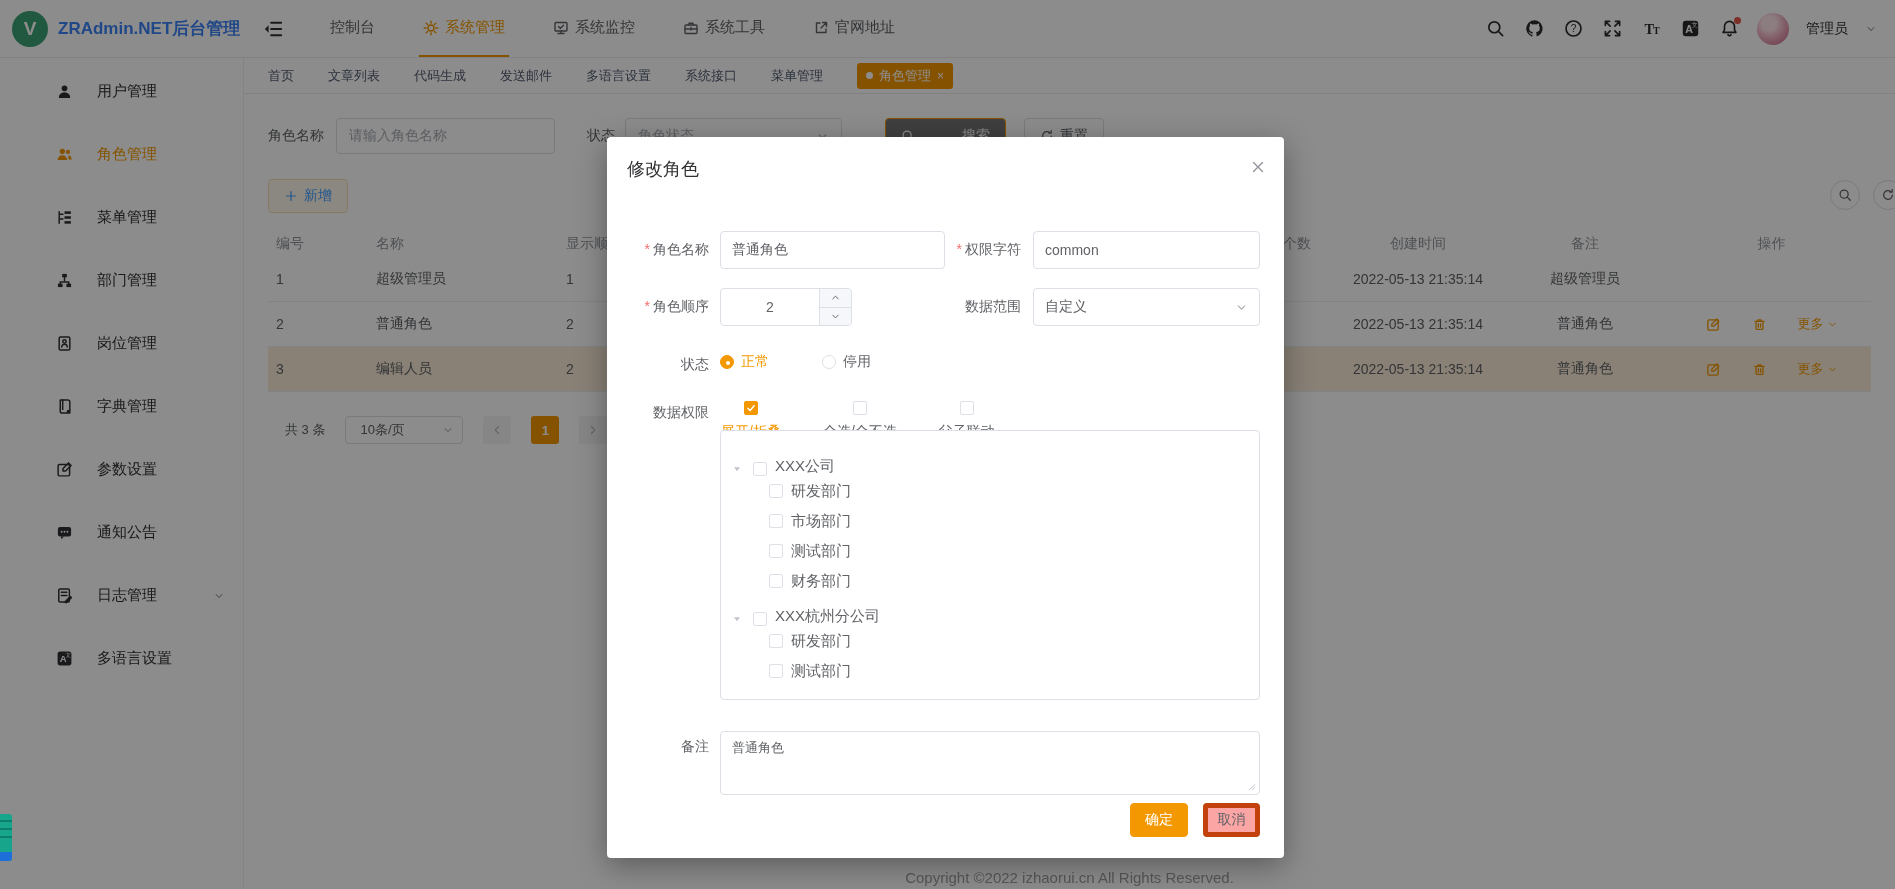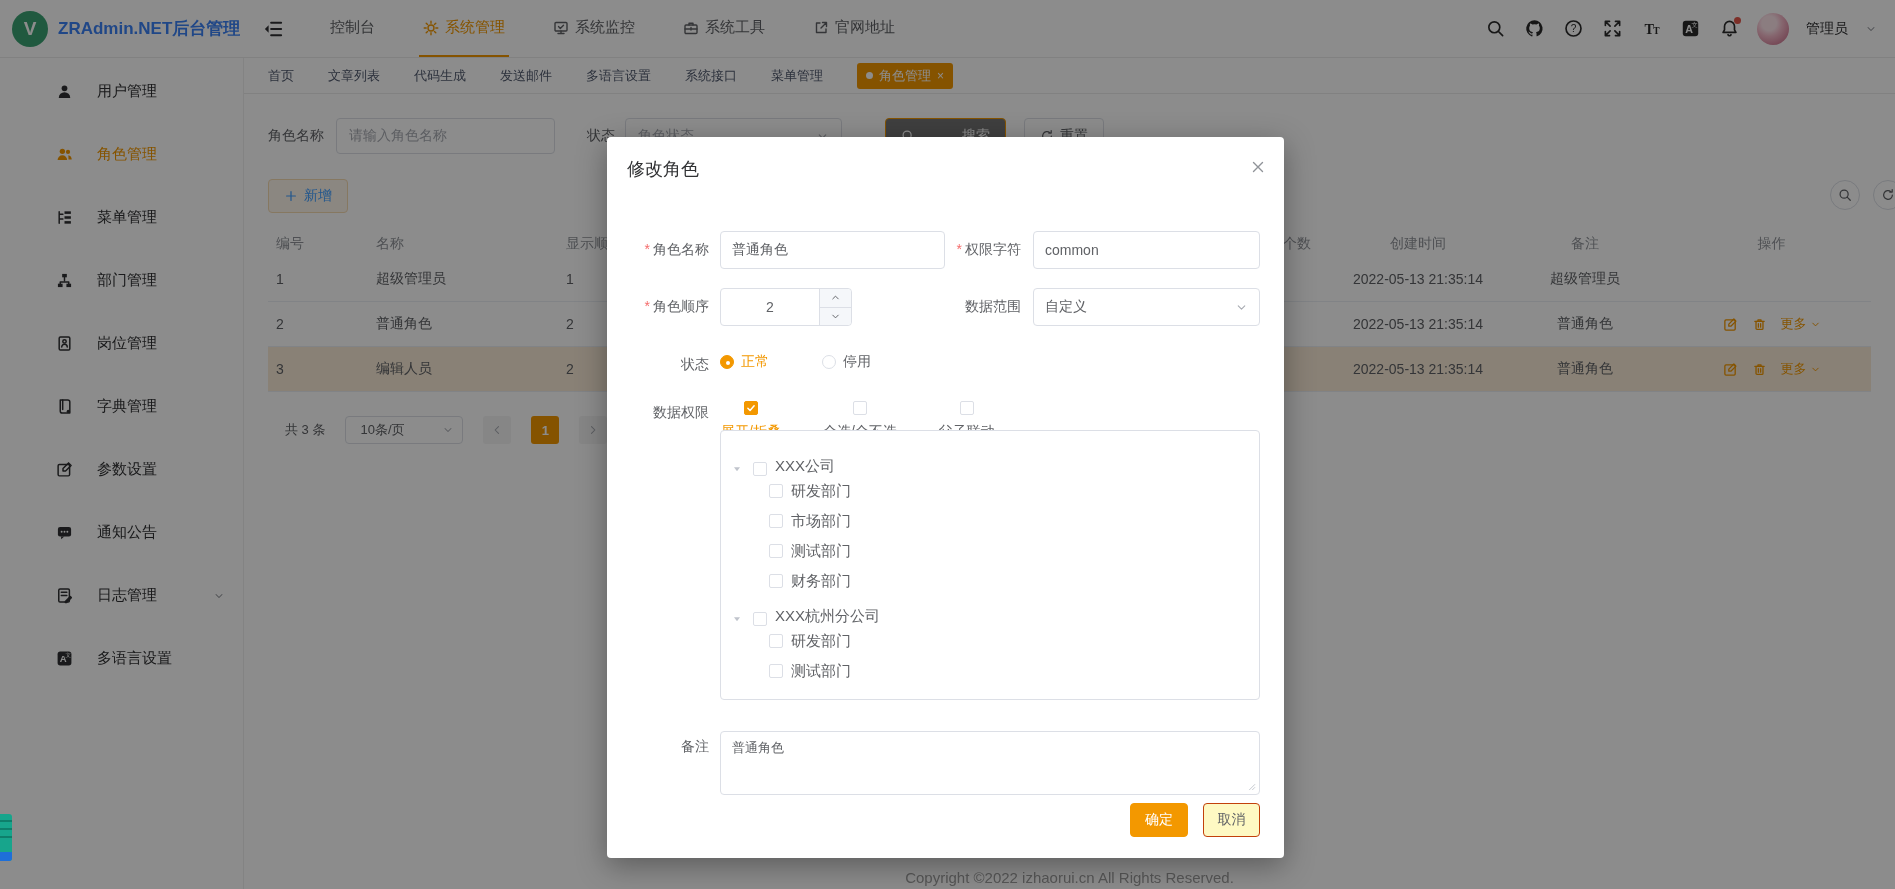--- a/index.html
+++ b/index.html
@@ -63,21 +63,21 @@
   .circle-btn { position:absolute; top:122px; width:30px; height:30px; border:1px solid #dcdfe6; border-radius:50%; background:#fff; display:flex; align-items:center; justify-content:center; color:#606266; cursor:pointer; }
 
   
   .table { position:absolute; left:24px; top:172px; width:1603px; }
   .t-row { display:grid; grid-template-columns:100px 190px 220px 450px 110px 160px 174px 199px; align-items:center; }
   .t-head { height:27px; color:#909399; font-size:14px; }
   .t-body .t-row { height:45px; border-bottom:1px solid #ebeef5; color:#606266; cursor:pointer; }
   .t-body .t-row.selected { background:#faecd8; }
   .t-head .c, .t-body .c { padding:0 8px; white-space:nowrap; overflow:hidden; }
   .c.center { text-align:center; }
-  .actions { display:flex; align-items:center; justify-content:center; gap:14px; color:#f39800; font-size:13px; }
+  .actions { display:flex; align-items:center; justify-content:center; gap:31px; color:#f39800; font-size:13px; }
   .actions .aic { cursor:pointer; display:flex; align-items:center; gap:3px; }
 
   
   .pagination { position:absolute; left:41px; top:358px; height:28px; display:flex; align-items:center; gap:20px; color:#606266; font-size:13px; }
   .pg-size { width:118px; height:28px; border:1px solid #dcdfe6; border-radius:4px; display:flex; align-items:center; padding:0 8px 0 14px; color:#606266; cursor:pointer; }
   .pg-btn { width:28px; height:28px; border-radius:3px; background:#f4f4f5; color:#a8abb2; display:flex; align-items:center; justify-content:center; cursor:pointer; font-size:13px; }
   .pg-btn.current { background:#f39800; color:#fff; font-weight:bold; }
   .pg-goto { white-space:nowrap; }
 
   .copyright { position:absolute; left:0; right:0; top:811px; text-align:center; color:#9e9e9e; font-size:15px; }
@@ -111,21 +111,21 @@
   .tree-row { height:30px; display:flex; align-items:center; gap:8px; color:#606266; font-size:15px; cursor:pointer; }
   .tree-row .caret { width:16px; display:flex; justify-content:center; color:#c0c4cc; flex:none; }
   .tree-row.root { padding-left:8px;align-items:flex-end; }
   .tree-row.child { padding-left:48px; }
   .tree-row .box { width:14px; height:14px; border:1px solid #dcdfe6; border-radius:2px; background:#fff; flex:none; }
 
   .m-textarea { position:absolute; left:113px; top:594px; width:540px; height:64px; border:1px solid #dcdfe6; border-radius:4px; padding:7px 11px; color:#606266; font-size:13px; }
   .resize-h { position:absolute; right:2px; bottom:2px; color:#c0c4cc; cursor:nwse-resize; }
   .m-btn { position:absolute; top:666px; height:34px; border-radius:4px; font-size:14px; display:flex; align-items:center; justify-content:center; cursor:pointer; }
   .m-ok { left:523px; width:58px; background:#f39800; color:#fff; border:1px solid #f39800; }
-  .m-cancel { left:596px; width:57px; background:#fef9c3; color:#606266; border:1px solid #c2410c; }
+  .m-cancel { left:596px; width:57px; background:#fca5a5; color:#606266; border:5px solid #c2410c; }
 
   
   .ext-widget { position:absolute; left:0; top:814px; width:12px; height:47px; z-index:30; background:#17a58c; border-radius:0 3px 3px 0; overflow:hidden; }
   .ext-widget i { display:block; height:8px; border-bottom:2px solid #0e7f6b; }
   .ext-widget .blue { position:absolute; bottom:0; left:0; right:0; height:9px; background:#1e6fd9; }
 </style>
 </head>
 <body>
 
 <div class="screen">

